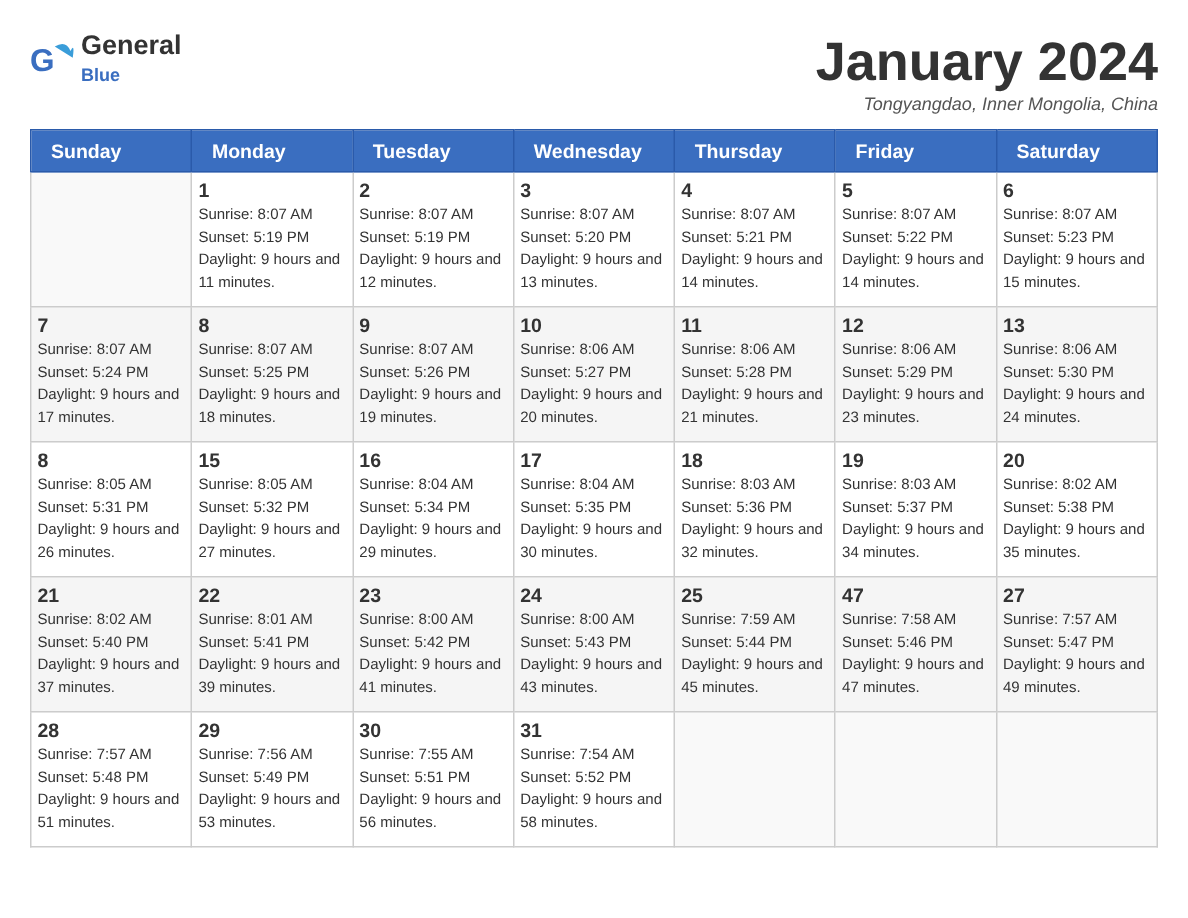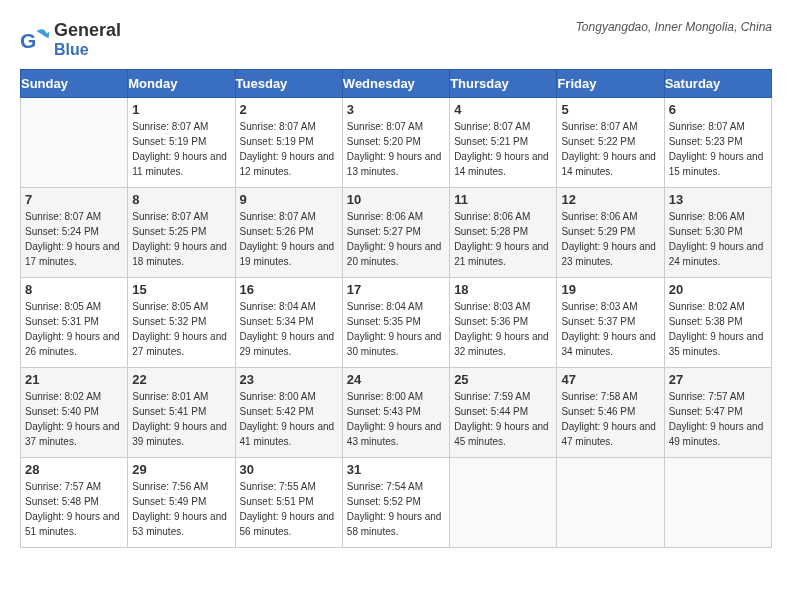--- a/index.html
+++ b/index.html
@@ -39,21 +39,21 @@
       font-style: italic;
     }
     table {
       width: 100%;
       border-collapse: collapse;
       font-size: 11px;
     }
     thead th {
       background-color: #3a6ec0;
       color: #fff;
-      padding: 6px 0;
+      padding: 6px 13px;
       text-align: left;
       font-size: 13px;
       font-weight: bold;
       border: 1px solid #2a5aaa;
     }
     tbody td {
       border: 1px solid #ccc;
       vertical-align: top;
       padding: 4px;
       width: calc(100% / 7);
@@ -83,24 +83,25 @@
 <body>
 
 <div class="header">
   <div class="logo">
     <svg class="logo-icon" viewBox="0 0 40 40">
       <text x="0" y="30" font-size="28" fill="#3a6ec0" font-weight="bold">G</text>
       <path d="M22 8 Q32 2 36 12 Q40 4 38 18" fill="#3a9dd9"></path>
     </svg>
     <div>
       <span style="font-size:18px; font-weight:bold; color:#333;">General</span><br>
-      <span style="font-size:16px; font-weight:bold; color:#3a6ec0;">Blue</span>
+      <span style="font-size:12px; font-weight:bold; color:#3a6ec0;">Blue</span>
     </div>
   </div>
   <div class="title-block">
+    <div class="month-title">January 2024</div>
     <div class="location">Tongyangdao, Inner Mongolia, China</div>
   </div>
 </div>
 
 <table>
   <thead>
     <tr>
     <th>Sunday</th>
         <th>Monday</th>
         <th>Tuesday</th>

